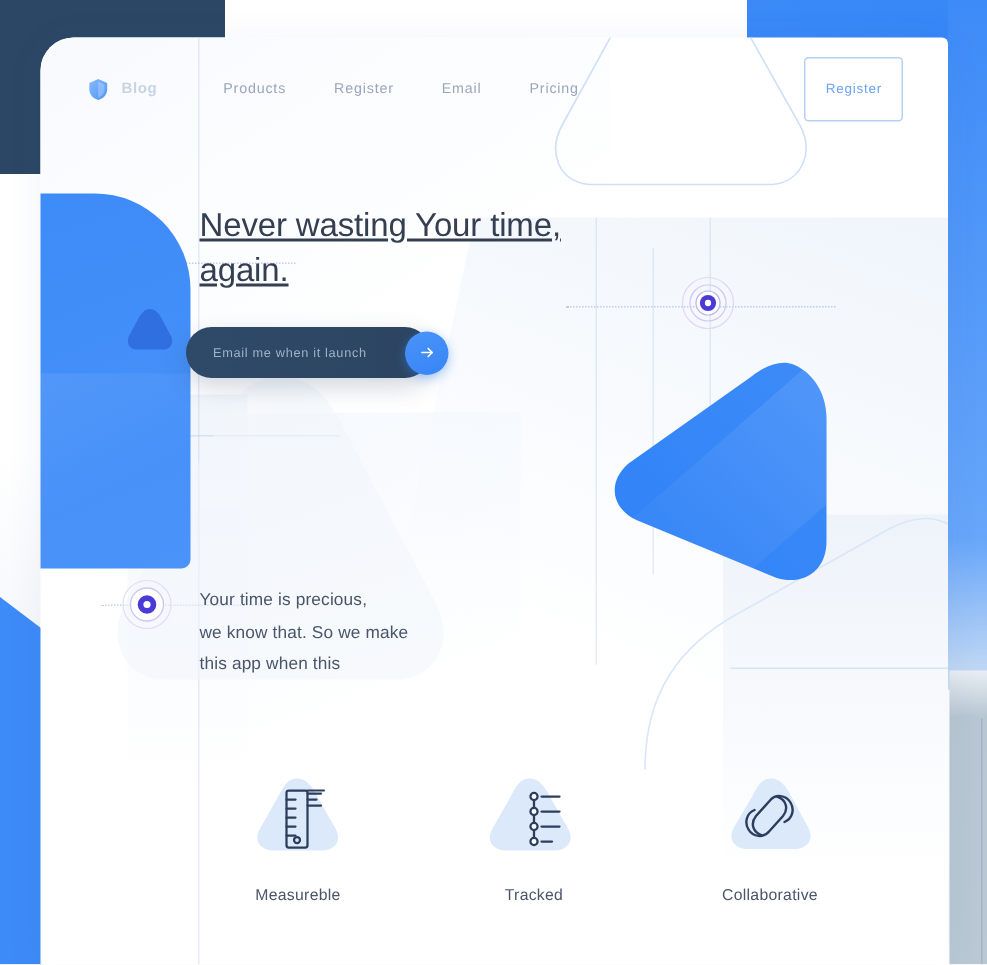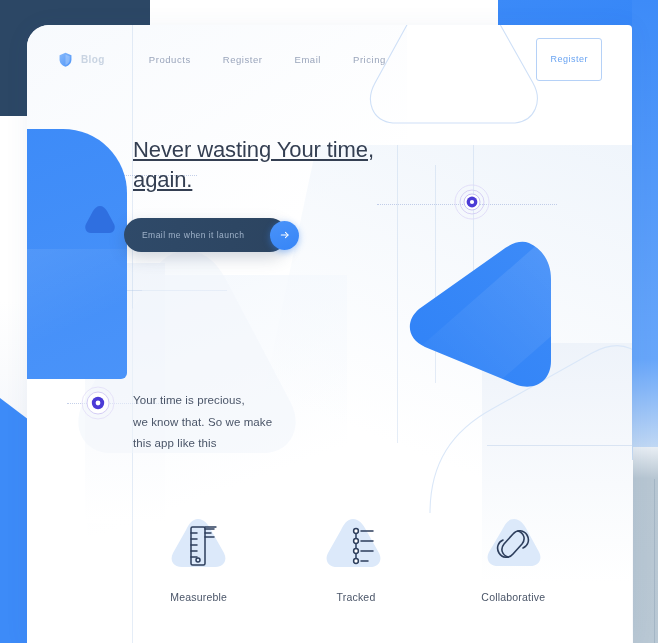--- a/index.html
+++ b/index.html
@@ -534,21 +534,21 @@
 
     <svg class="ring-marker" style="left:71px; top:378px;" viewBox="0 0 40 40">
       <circle cx="20" cy="20" r="16" fill="none" stroke="#e2ddf8" stroke-width="0.8"></circle>
       <circle cx="20" cy="20" r="11" fill="#ffffff" stroke="#cfc7f3" stroke-width="0.9"></circle>
       <circle cx="20" cy="20" r="6.2" fill="#4b3bd6"></circle>
       <circle cx="20" cy="20" r="2.4" fill="#ffffff"></circle>
     </svg>
     <div class="precious">
       <p class="precious-text">Your time is precious,
 we know that. So we make
-this app like this</p>
+this app when this</p>
     </div>
 
     <div class="features">
 
       <div class="feature">
         <div class="feature-art">
           <svg class="feature-blob" viewBox="0 0 62 58">
             <path d="M30 4 C36 4 40 9 43 15 L56 38 C60 46 55 52 47 52 L14 52 C6 52 1 46 5 38 L18 15 C21 9 24 4 30 4 Z" fill="#dce9fa"></path>
           </svg>
           <svg class="feature-glyph" viewBox="0 0 62 58">

